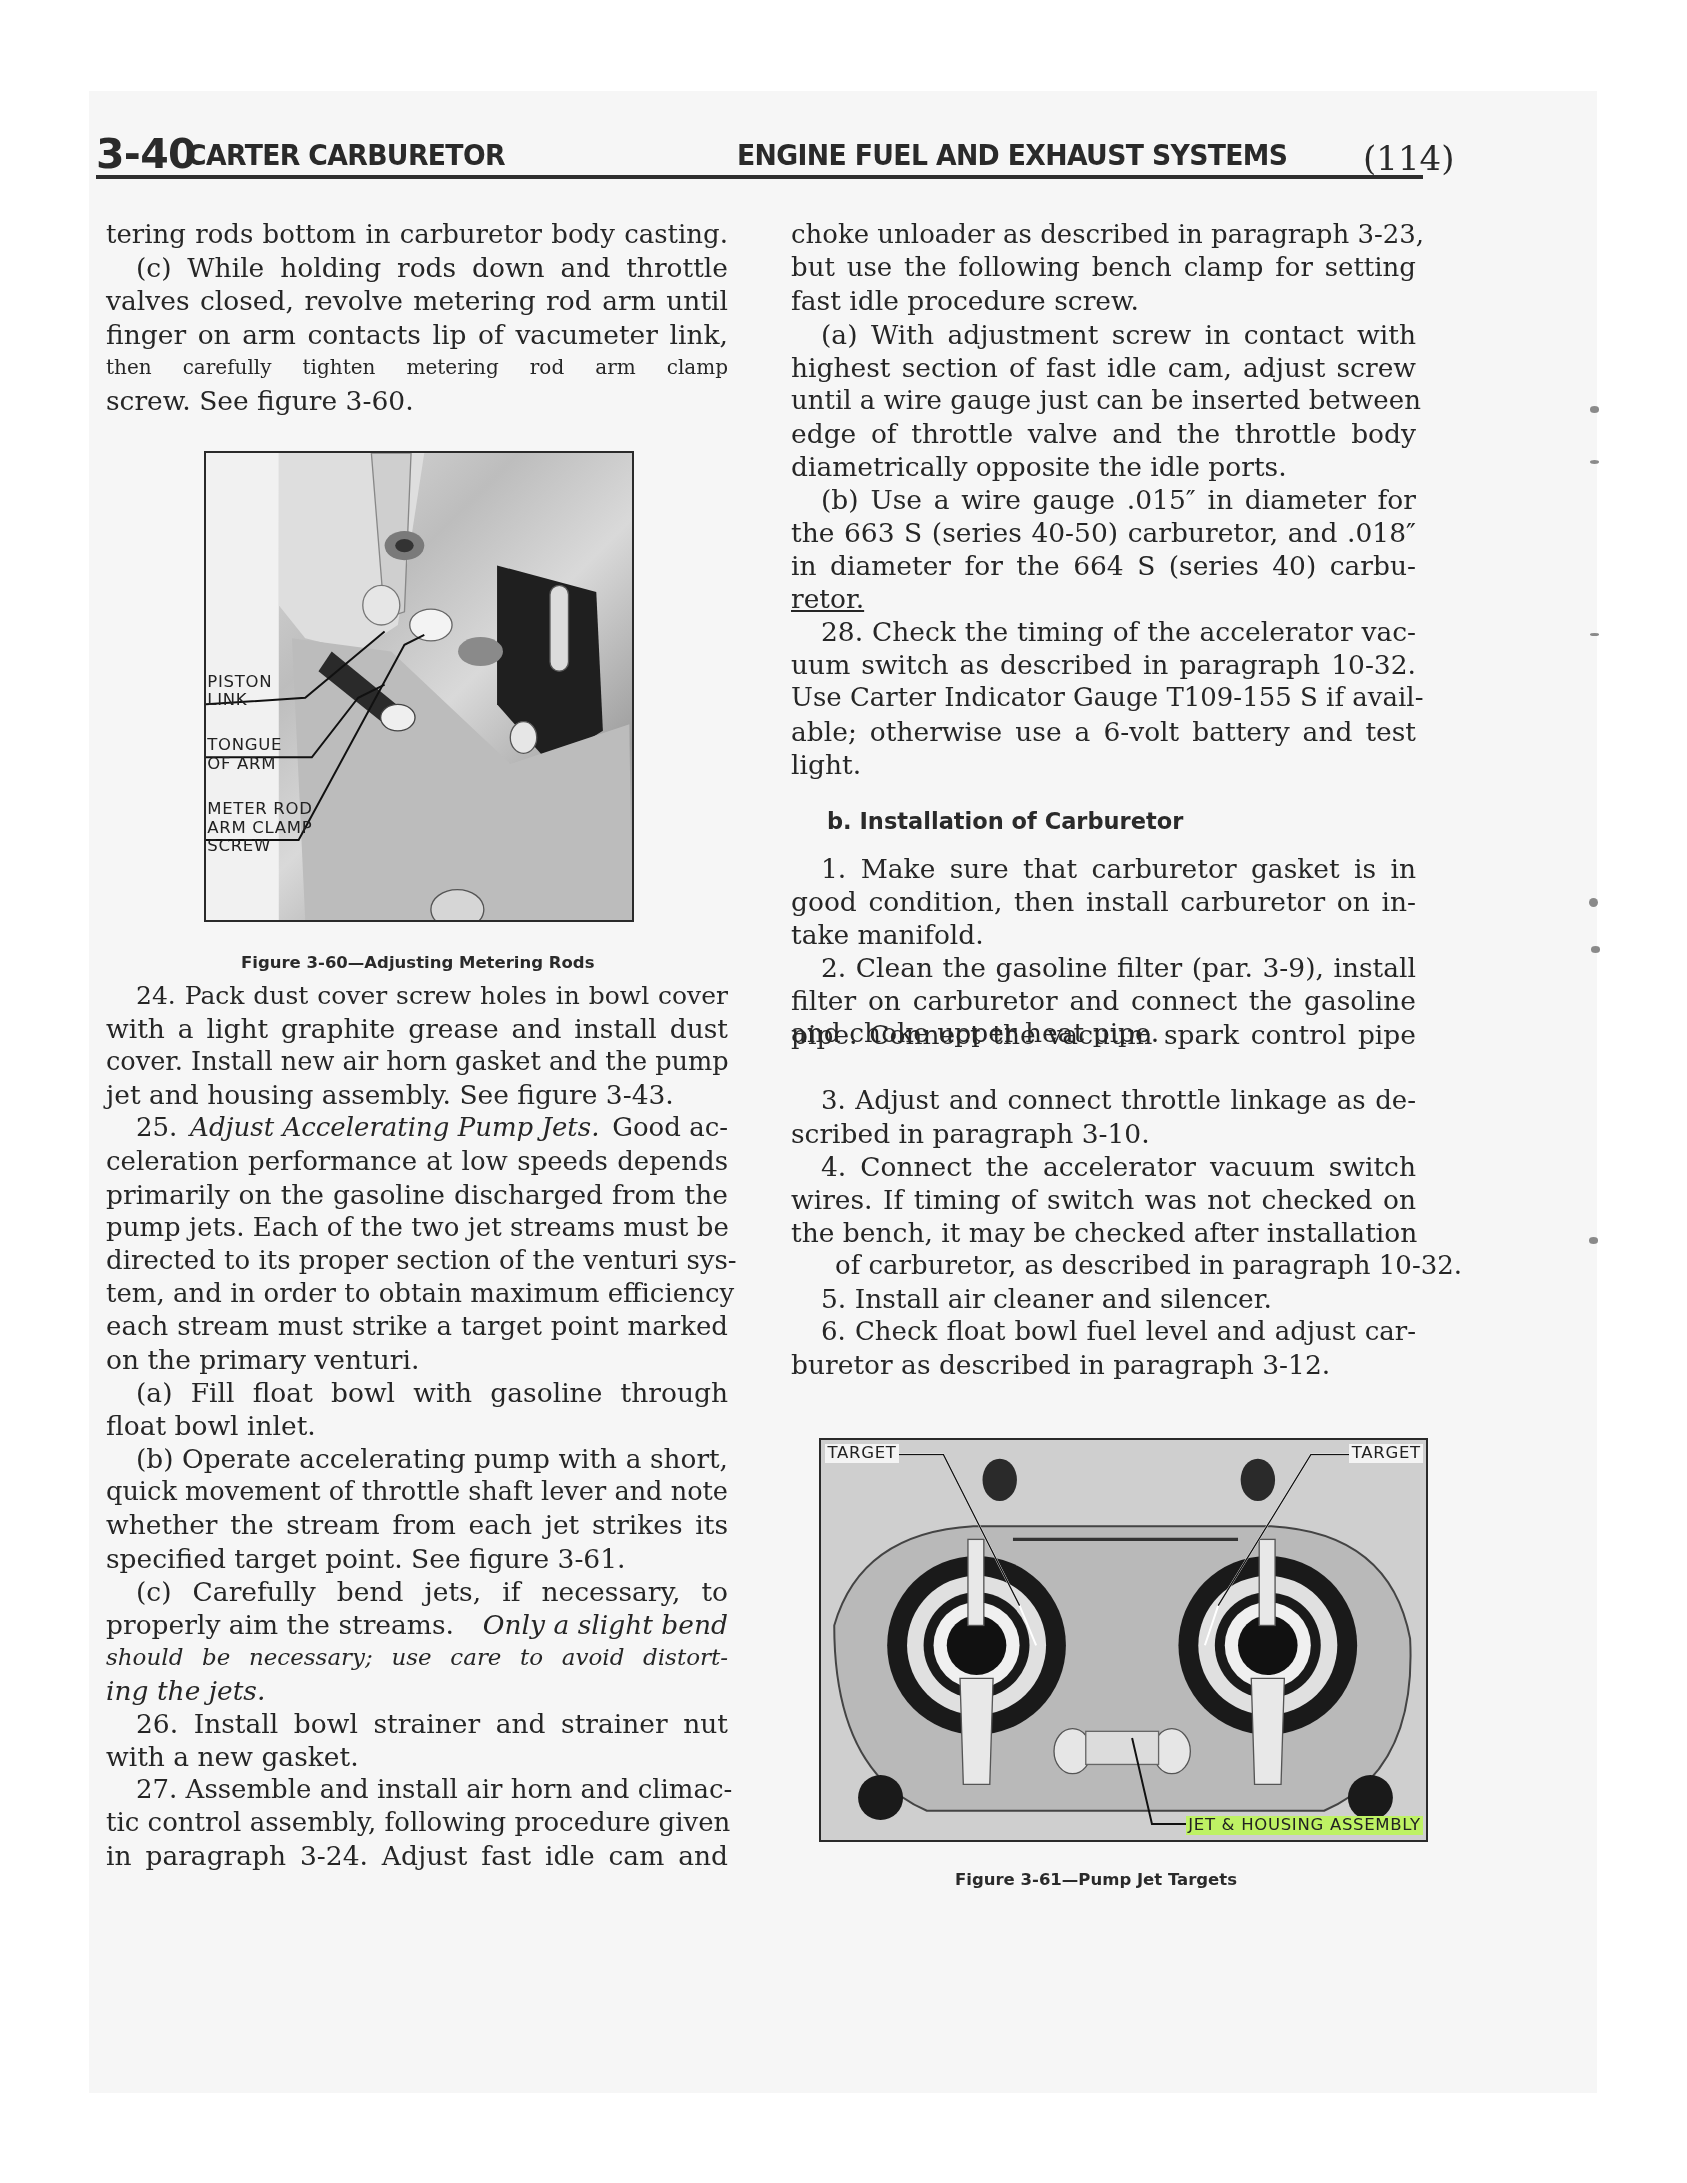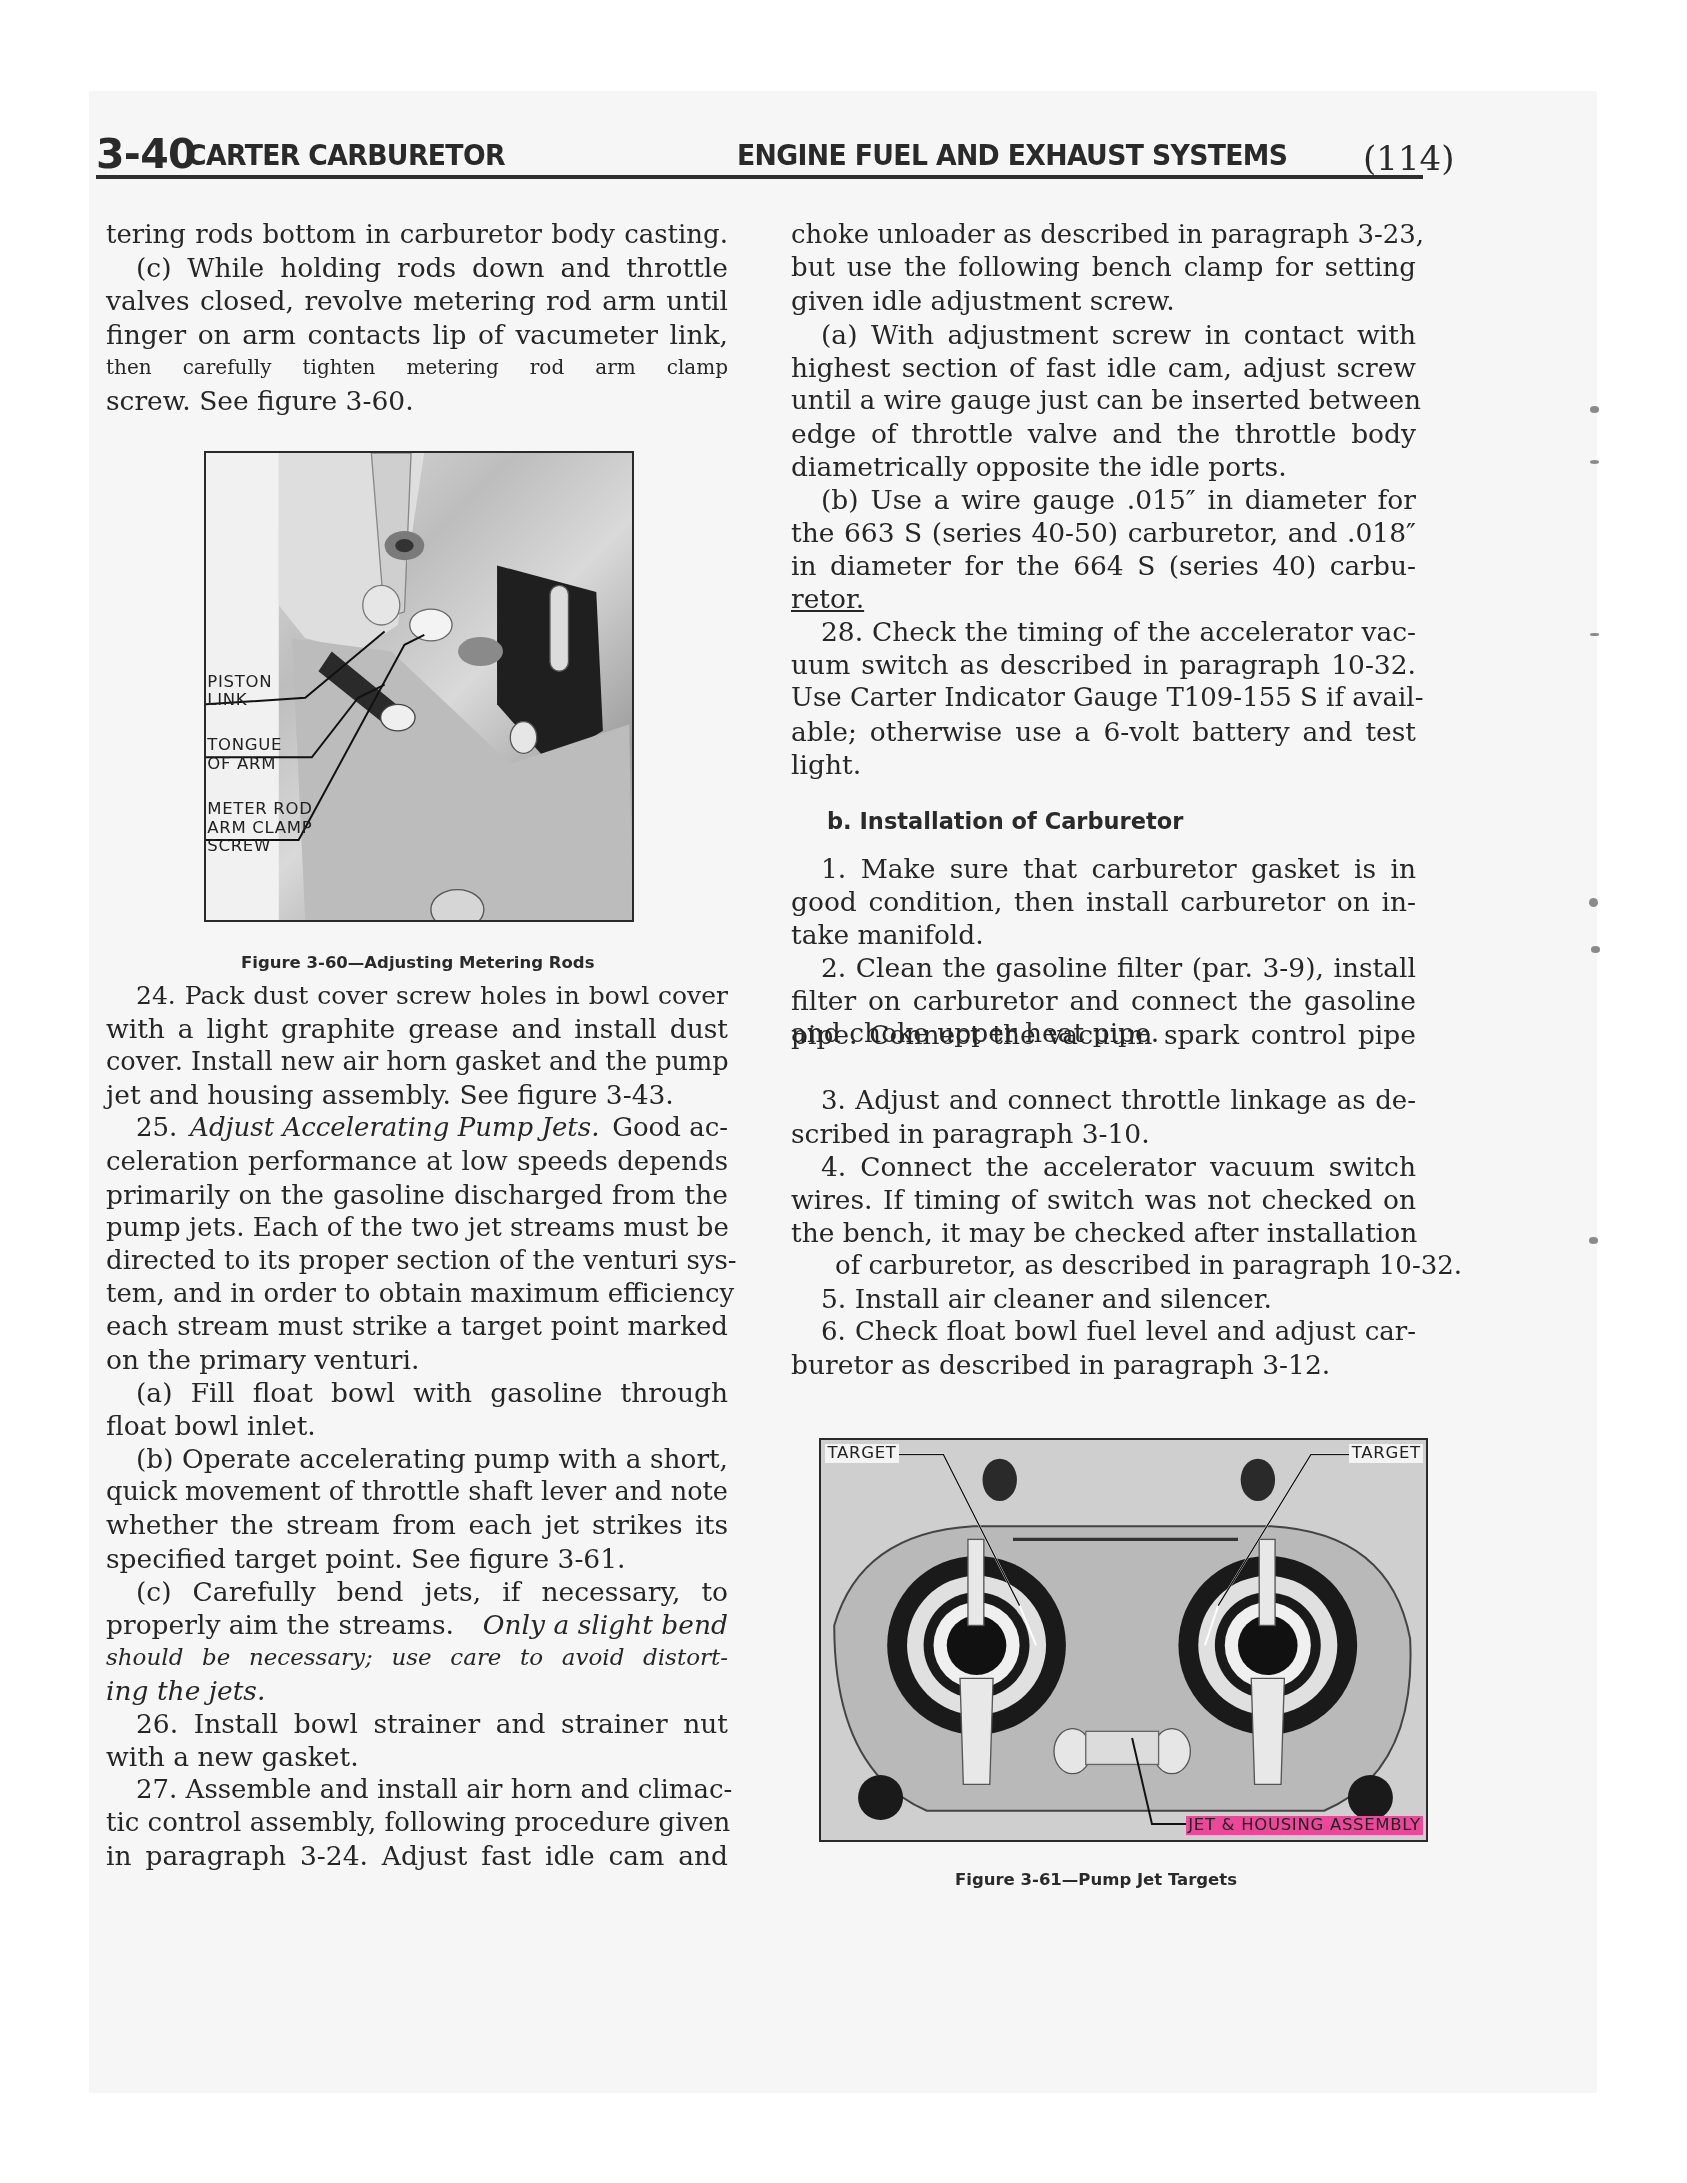--- a/index.html
+++ b/index.html
@@ -114,21 +114,21 @@
   <div class="line col-l indent" style="top: 1707px; white-space: nowrap;">26. Install bowl strainer and strainer nut</div>
   <div class="line col-l last" style="top: 1740px; white-space: nowrap;">with a new gasket.</div>
   <div class="line col-l indent" style="top: 1773px; white-space: nowrap; font-size: 26px;">27. Assemble and install air horn and climac-</div>
   <div class="line col-l" style="top: 1806px; white-space: nowrap; font-size: 26px;">tic control assembly, following procedure given</div>
   <div class="line col-l" style="top: 1839px; white-space: nowrap;">in paragraph 3-24. Adjust fast idle cam and</div>
 </div>
 
 <div>
   <div class="line col-r" style="top: 218px; white-space: nowrap; font-size: 26px;">choke unloader as described in paragraph 3-23,</div>
   <div class="line col-r" style="top: 251px; white-space: nowrap; font-size: 26px;">but use the following bench clamp for setting</div>
-  <div class="line col-r last" style="top: 284px; white-space: nowrap;">given idle adjustment screw.</div>
+  <div class="line col-r last" style="top: 284px; white-space: nowrap;">fast idle procedure screw.</div>
   <div class="line col-r indent" style="top: 318px; white-space: nowrap;">(a) With adjustment screw in contact with</div>
   <div class="line col-r" style="top: 351px; white-space: nowrap;">highest section of fast idle cam, adjust screw</div>
   <div class="line col-r" style="top: 384px; white-space: nowrap; font-size: 26px;">until a wire gauge just can be inserted between</div>
   <div class="line col-r" style="top: 417px; white-space: nowrap;">edge of throttle valve and the throttle body</div>
   <div class="line col-r last" style="top: 450px; white-space: nowrap;">diametrically opposite the idle ports.</div>
   <div class="line col-r indent" style="top: 483px; white-space: nowrap;">(b) Use a wire gauge .015″ in diameter for</div>
   <div class="line col-r" style="top: 516px; white-space: nowrap;">the 663 S (series 40-50) carburetor, and .018″</div>
   <div class="line col-r" style="top: 549px; white-space: nowrap;">in diameter for the 664 S (series 40) carbu-</div>
   <div class="line col-r last" style="top: 582px; white-space: nowrap; text-decoration: underline;">retor.</div>
   <div class="line col-r indent" style="top: 615px; white-space: nowrap;">28. Check the timing of the accelerator vac-</div>
@@ -186,16 +186,16 @@
     <circle cx="90" cy="540" r="34" fill="#1a1a1a"></circle>
     <circle cx="830" cy="540" r="34" fill="#1a1a1a"></circle>
     <polyline points="62,22 185,22 300,250 325,310" fill="none" stroke="#ffffff" stroke-width="3"></polyline>
     <polyline points="62,22 185,22 300,250" fill="none" stroke="#111" stroke-width="2"></polyline>
     <polyline points="850,22 740,22 600,250 580,310" fill="none" stroke="#ffffff" stroke-width="3"></polyline>
     <polyline points="850,22 740,22 600,250" fill="none" stroke="#111" stroke-width="2"></polyline>
     <polyline points="470,450 500,580 575,580" fill="none" stroke="#111" stroke-width="3"></polyline>
   </svg>
   <div class="flabel" style="left:4px;top:4px;background:#f4f4f4;padding:0 2.6px;">TARGET</div>
   <div class="flabel" style="right:2.6px;top:4px;background:#f4f4f4;padding:0 2.6px;">TARGET</div>
-  <div class="flabel" style="right:2.6px;top:376px;background:#ec4899;padding:0 2.6px;">JET &amp; HOUSING ASSEMBLY</div>
+  <div class="flabel" style="right:2.6px;top:376px;background:#bef264;padding:0 2.6px;">JET &amp; HOUSING ASSEMBLY</div>
 </div>
 <div class="caption" style="left:955px;top:1870px">Figure 3-61—Pump Jet Targets</div>
 
 
 </body></html>

